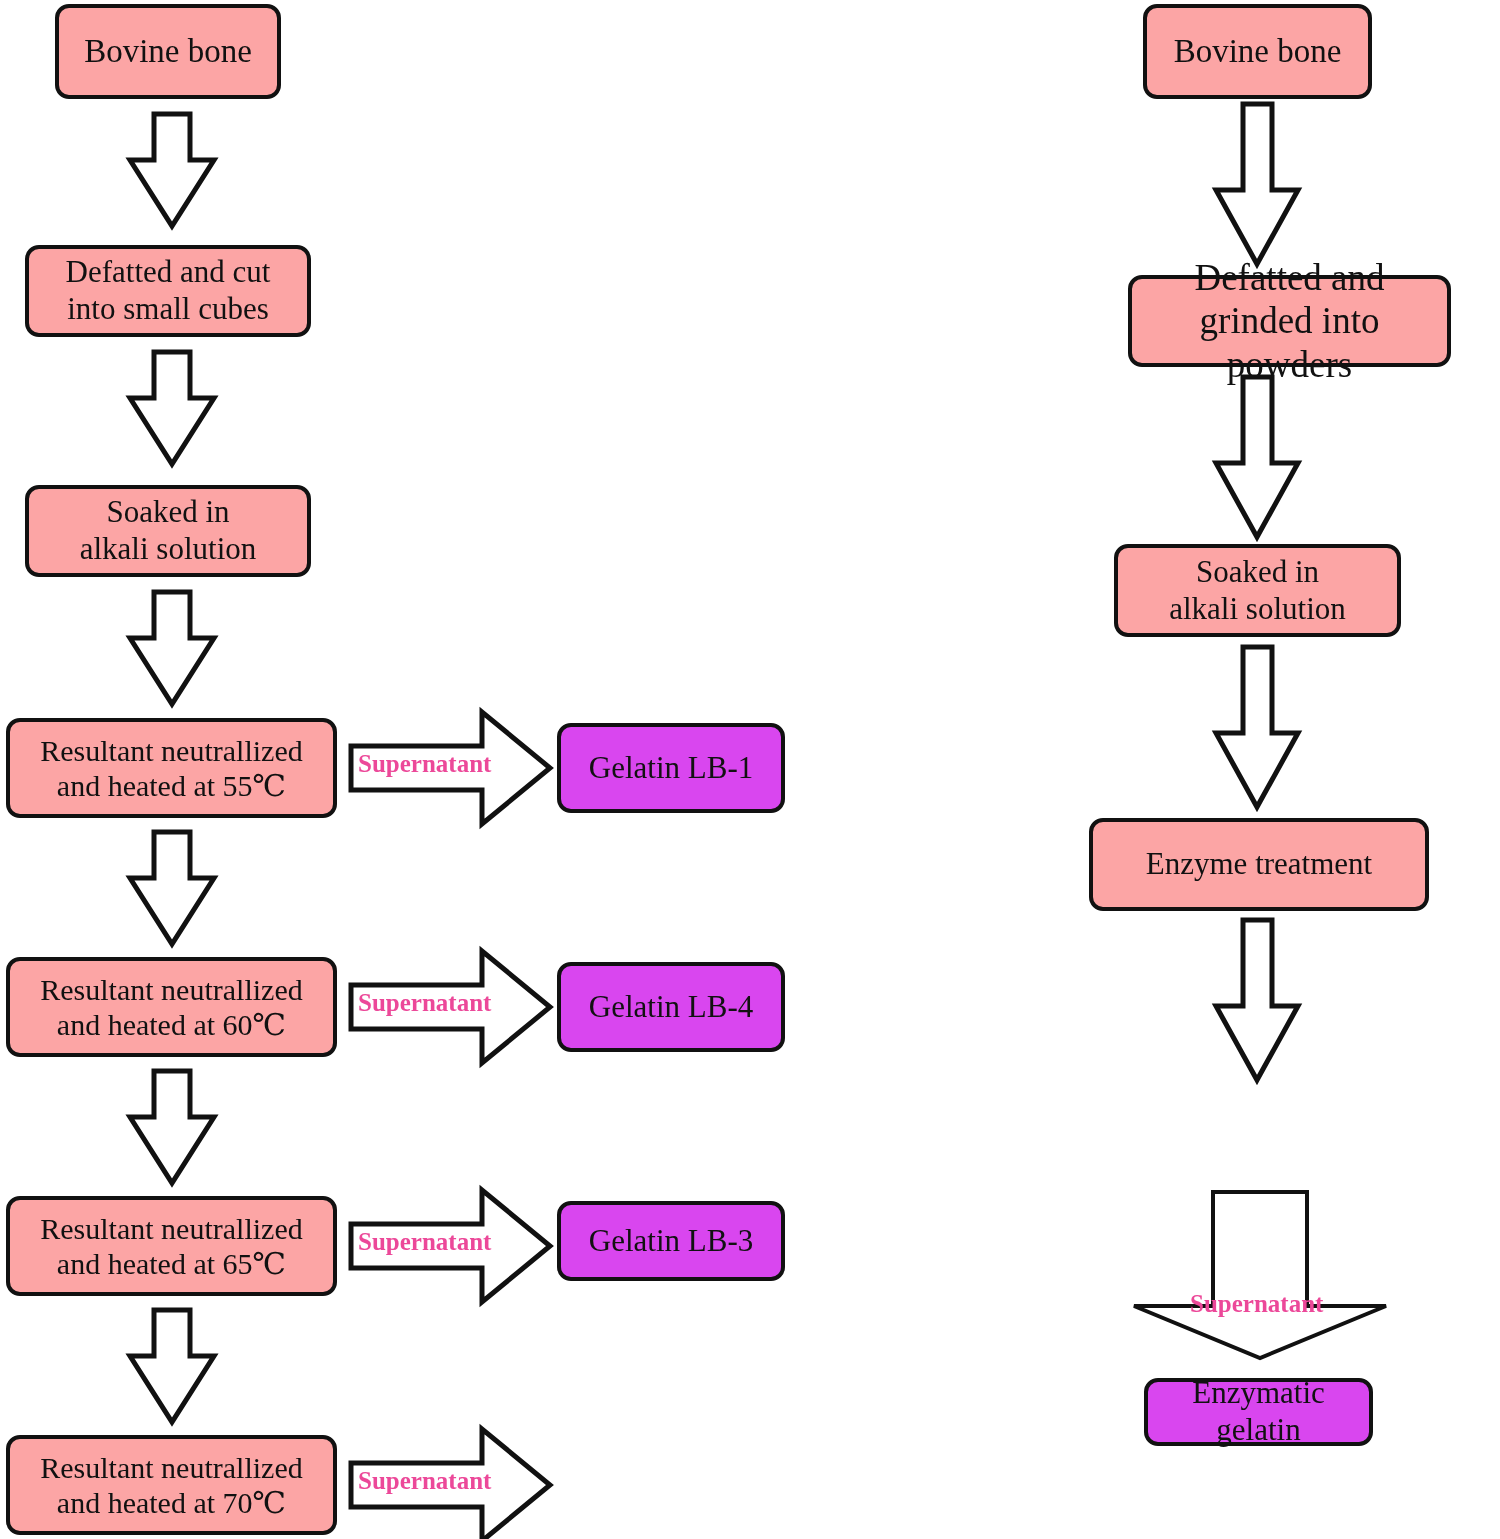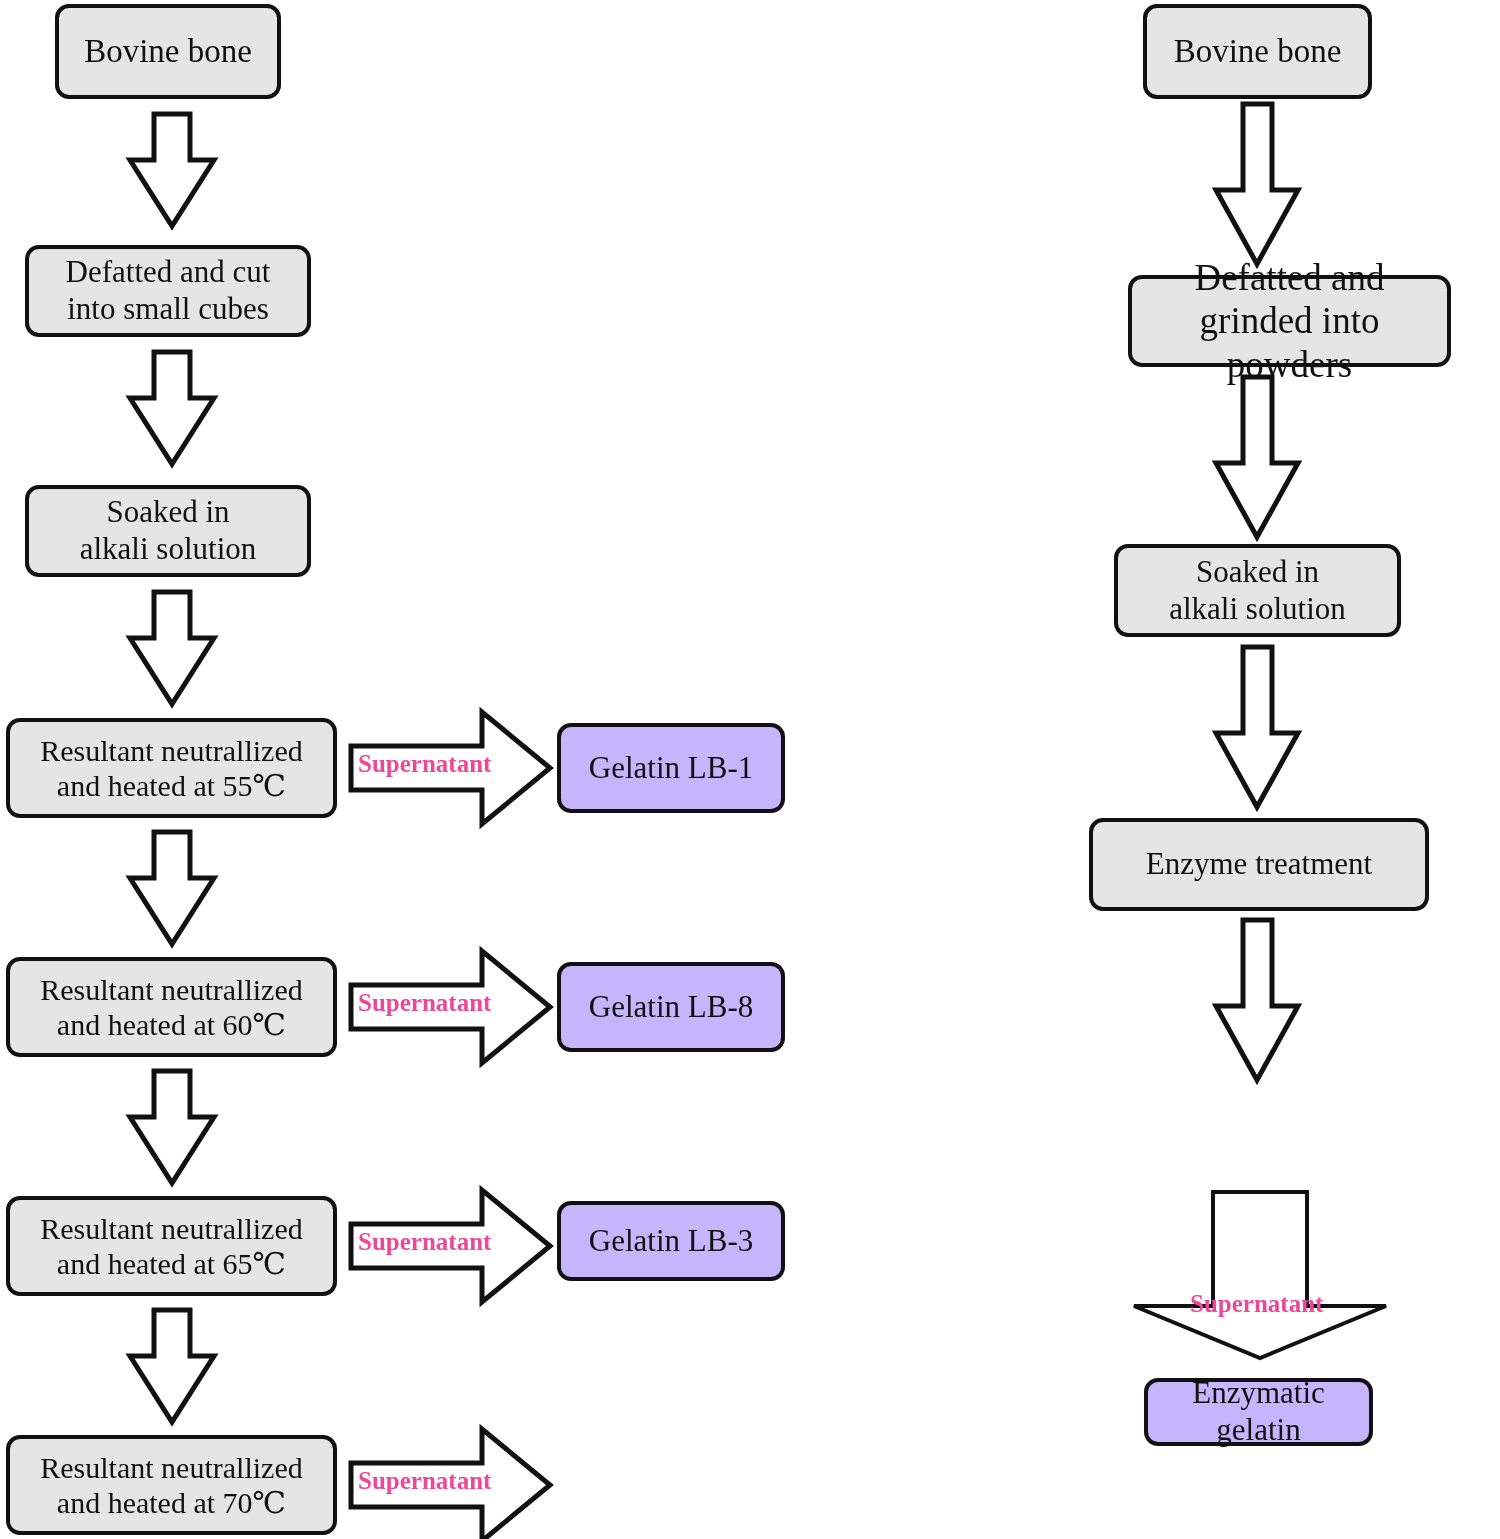--- a/index.html
+++ b/index.html
@@ -13,31 +13,31 @@
     height: 1539px;
     background: #ffffff;
     font-family: "Liberation Serif", "DejaVu Serif", serif;
     overflow: hidden;
   }
   .node {
     position: absolute;
     box-sizing: border-box;
     border: 4px solid #111111;
     border-radius: 14px;
-    background: #e5e5e5;
+    background: #fca5a5;
     display: flex;
     align-items: center;
     justify-content: center;
     text-align: center;
     color: #111111;
     line-height: 1.18;
     padding: 0 6px;
   }
   .node.product {
-    background: #c4b5fd;
+    background: #d946ef;
   }
   .node .txt {
     white-space: pre-line;
     display: block;
   }
   .arrow {
     position: absolute;
     pointer-events: none;
   }
   .arrow svg {
@@ -119,21 +119,21 @@
   </div>
 
   <div class="arrow" style="left:348px; top:947px; width:205px; height:120px;">
     <svg viewBox="0 0 205 120" preserveAspectRatio="none">
       <polygon points="3,38 134,38 134,4 202,60 134,116 134,82 3,82" fill="#ffffff" stroke="#111111" stroke-width="5" stroke-linejoin="miter"></polygon>
     </svg>
   </div>
   <div class="arrow-label" style="left:358px; top:989px; width:128px; font-size:25px;">Supernatant</div>
 
   <div class="node product" style="left:557px; top:962px; width:228px; height:90px; font-size:31px;">
-    <span class="txt">Gelatin LB-8</span>
+    <span class="txt">Gelatin LB-4</span>
   </div>
 
   <div class="arrow" style="left:128px; top:1069px; width:88px; height:118px;">
     <svg viewBox="0 0 88 118" preserveAspectRatio="none">
       <polygon points="26,2 62,2 62,48 86,48 44,114 2,48 26,48" fill="#ffffff" stroke="#111111" stroke-width="5" stroke-linejoin="miter"></polygon>
     </svg>
   </div>
 
   <div class="node" style="left:6px; top:1196px; width:331px; height:100px; font-size:30px;">
     <span class="txt">Resultant neutrallized

